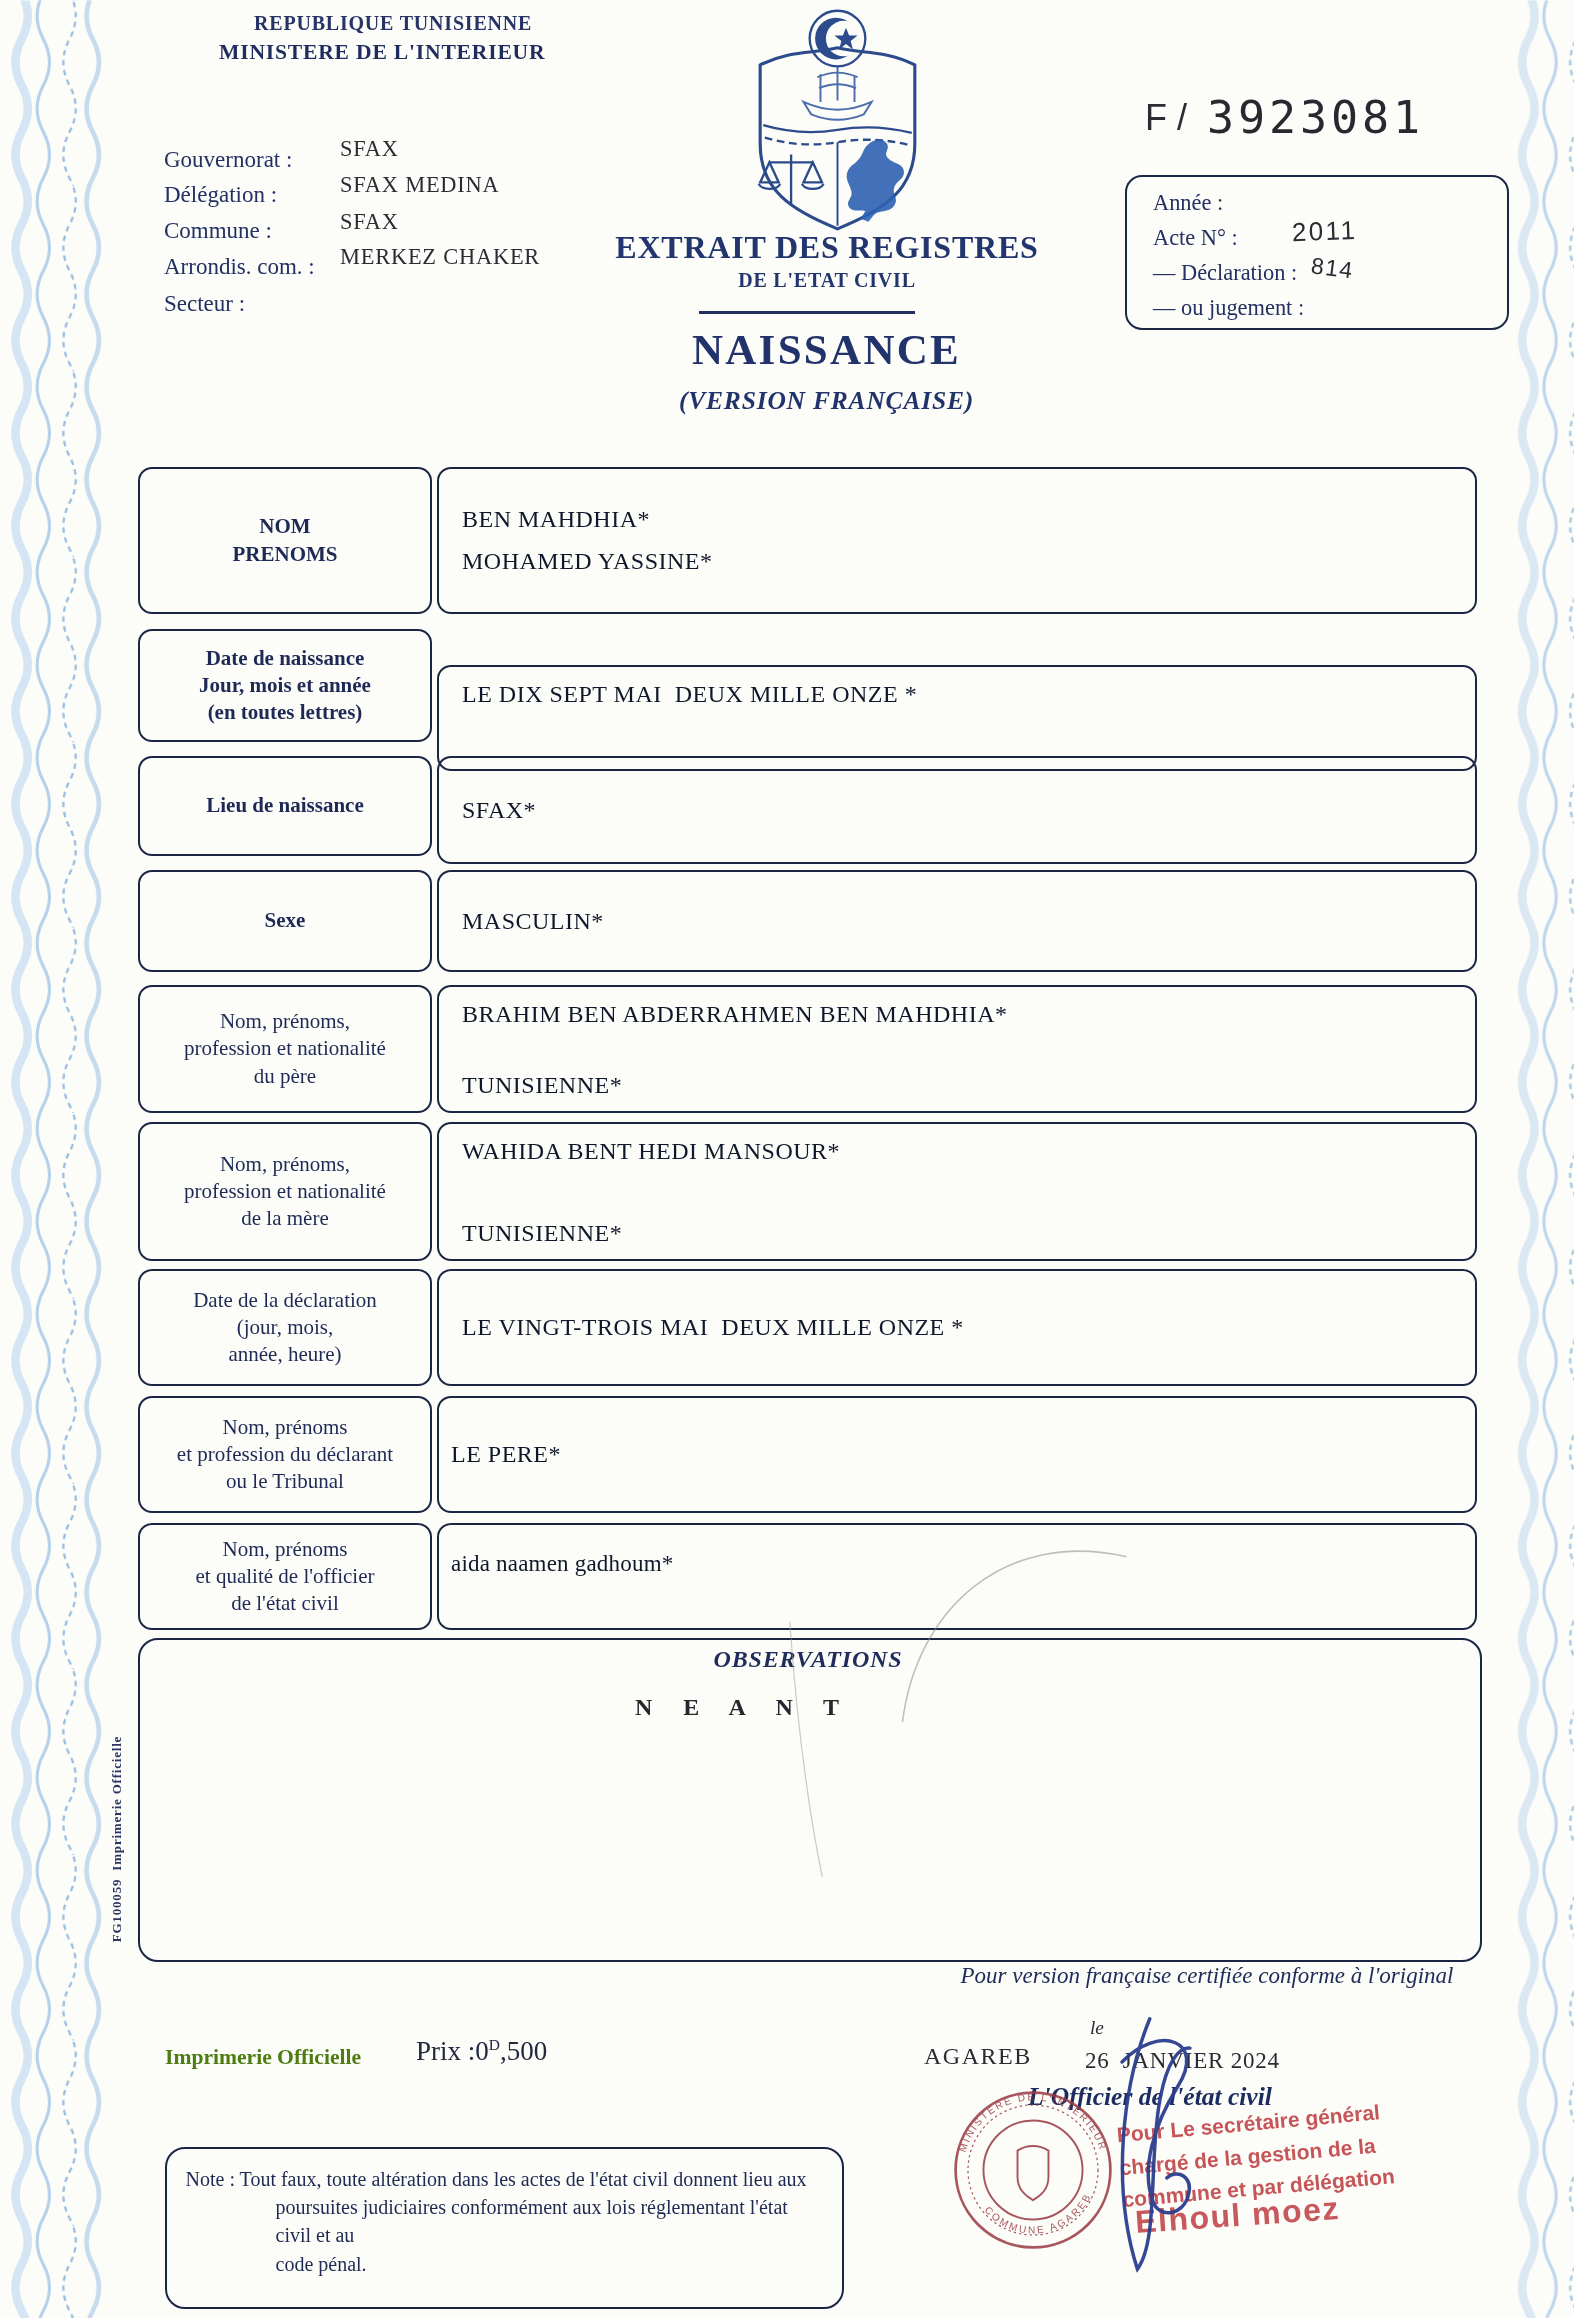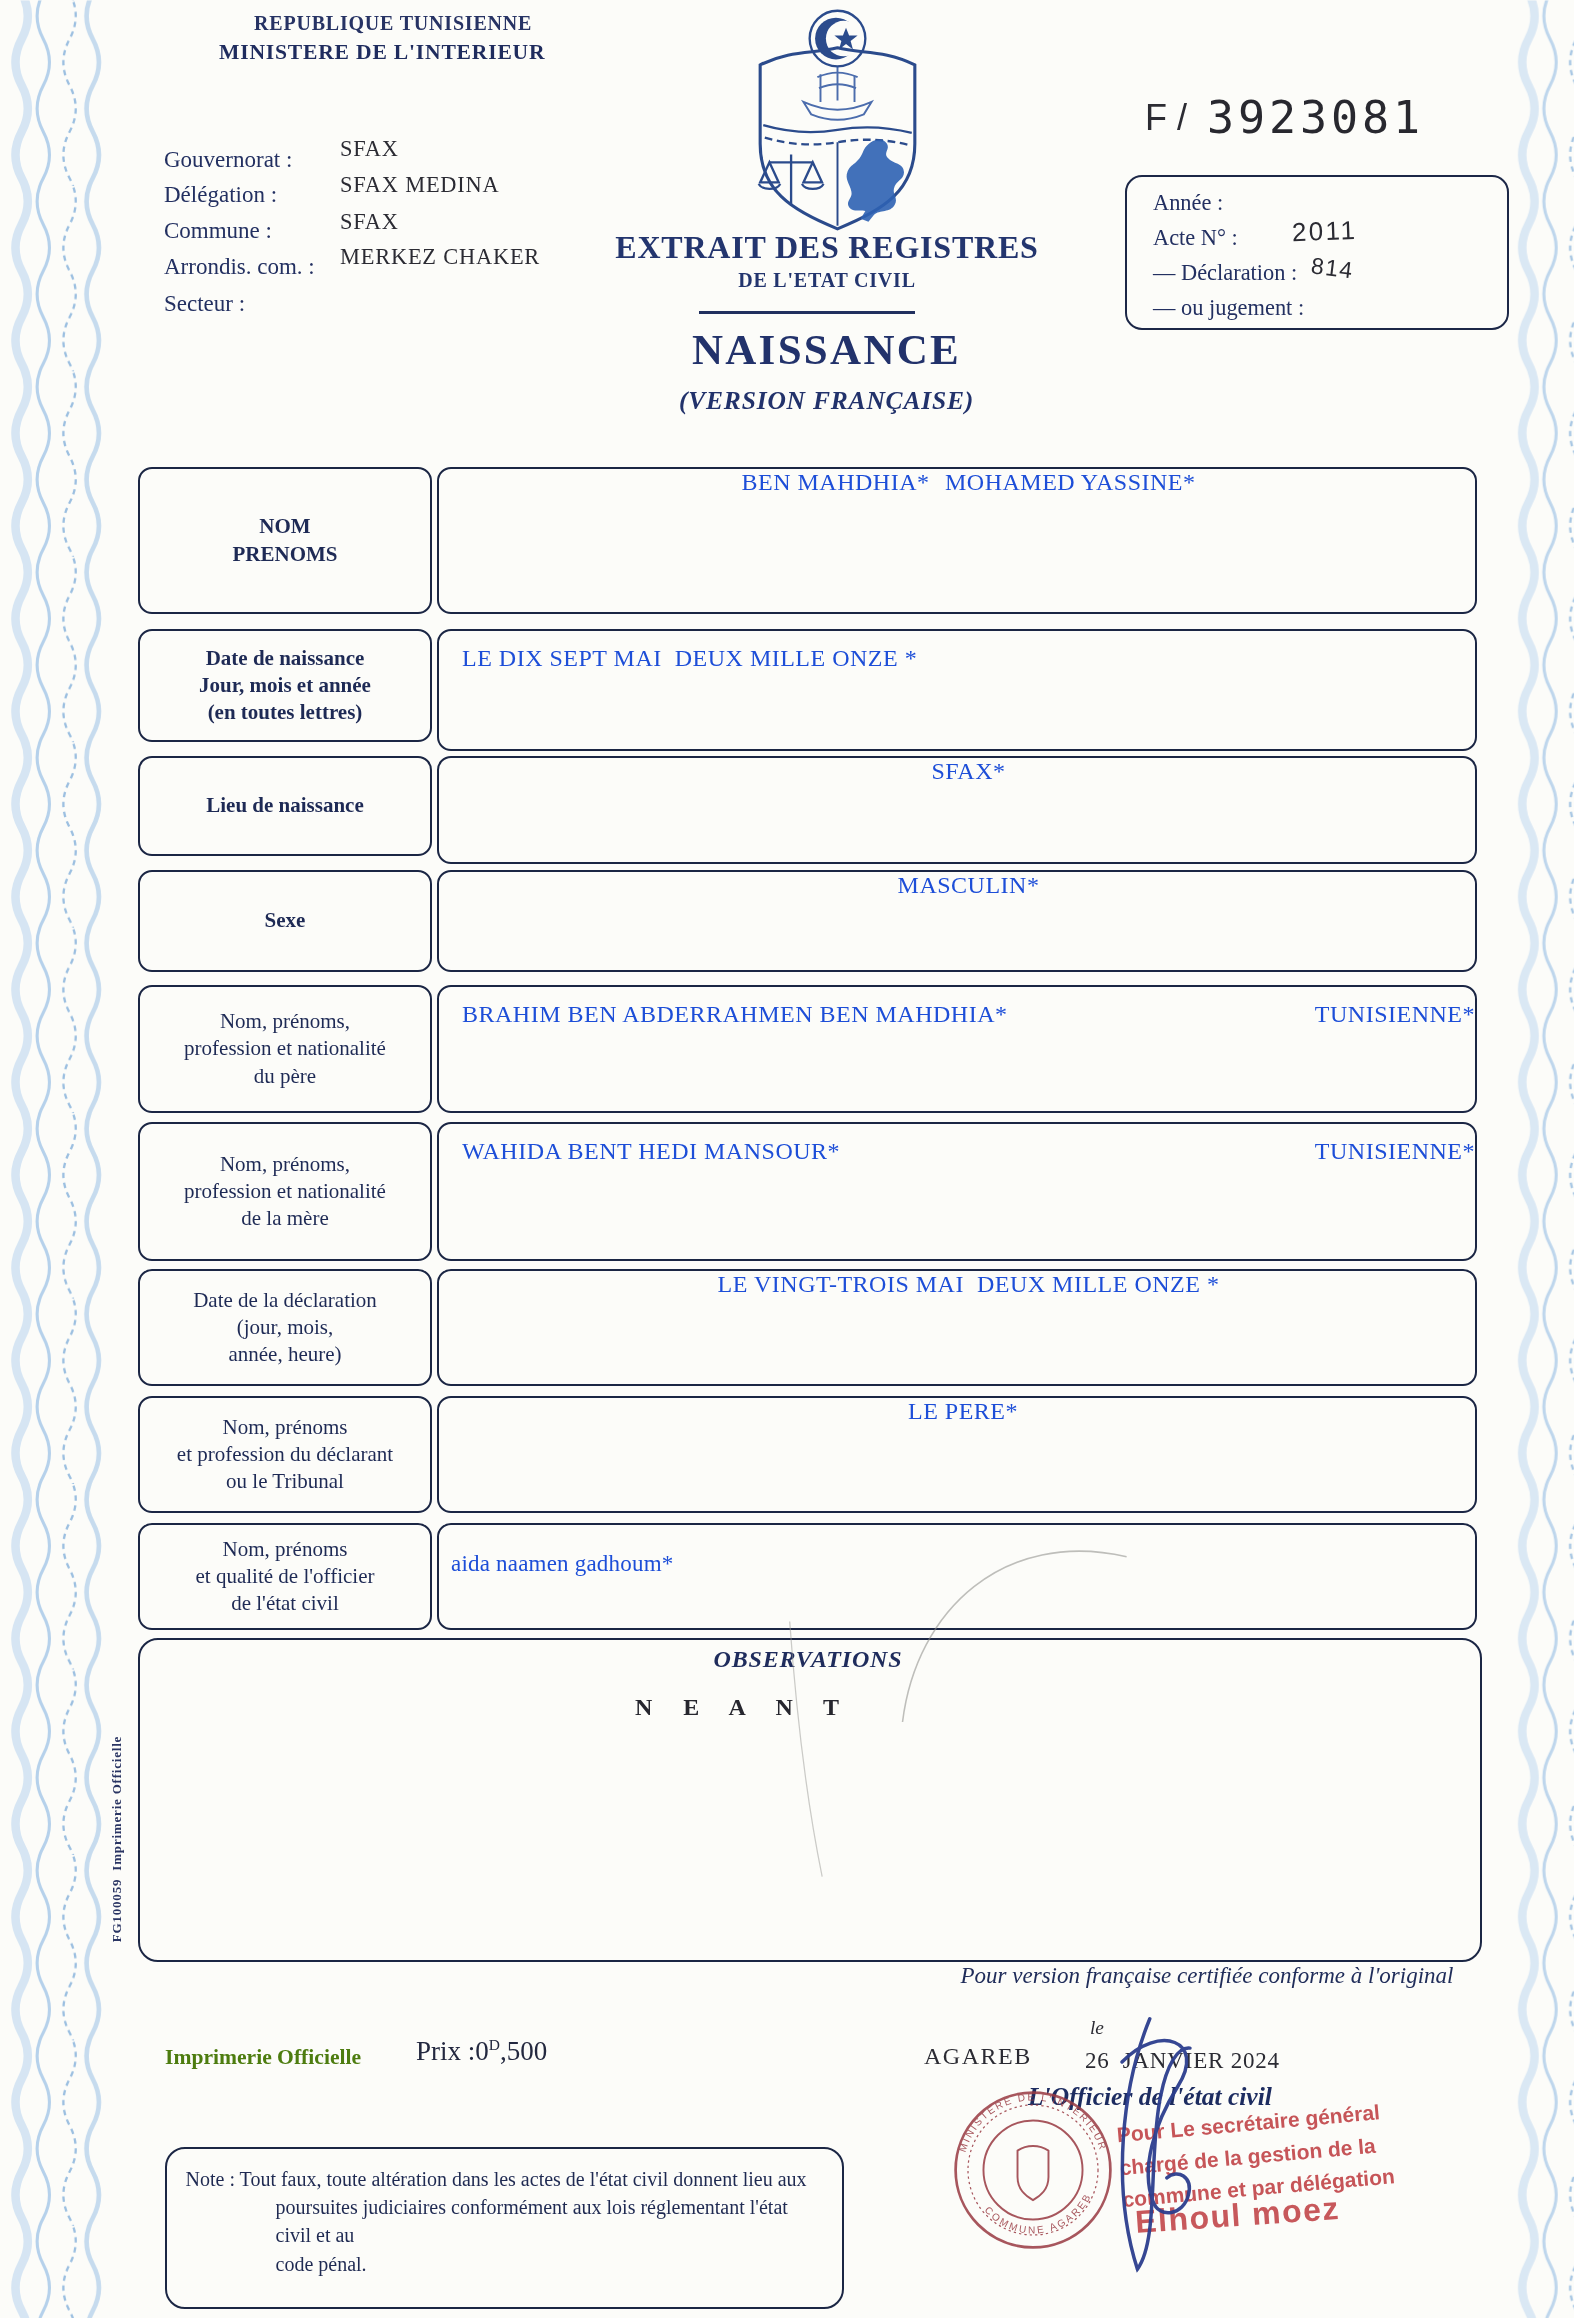--- a/index.html
+++ b/index.html
@@ -24,22 +24,22 @@
   .t-extrait{left:572px;top:229px;width:510px;text-align:center;font-size:32px;font-weight:bold;letter-spacing:0.8px;color:#23356e;}
   .t-etat{left:572px;top:269px;width:510px;text-align:center;font-size:20px;font-weight:600;letter-spacing:0.8px;color:#23356e;}
   .t-underline{left:699px;top:311px;width:216px;height:3.1px;background:#21305f;}
   .t-naissance{left:533px;top:325px;width:587px;text-align:center;font-size:43px;font-weight:bold;letter-spacing:2.3px;color:#22326b;}
   .t-version{left:533px;top:386px;width:587px;text-align:center;font-size:25.5px;font-weight:bold;font-style:italic;letter-spacing:0.8px;color:#22326b;}
   
   .cell{position:absolute;border:2.3px solid #1b2644;border-radius:14px;box-sizing:border-box;}
   .lab{left:138px;width:294px;display:flex;flex-direction:column;justify-content:center;align-items:center;
        text-align:right;color:#1e2a55;font-size:21px;line-height:1.3;padding:3.1px 7.7px;}
   .lab.b{font-weight:bold;}
-  .val{left:437px;width:1040px;display:flex;flex-direction:row;justify-content:center;
-       padding-left:23px;color:#1d4ed8;font-size:24px;letter-spacing:0.5px;white-space:pre;}
+  .val{left:437px;width:1040px;display:flex;flex-direction:column;justify-content:center;
+       padding-left:23px;color:#0f172a;font-size:24px;letter-spacing:0.5px;white-space:pre;}
   .val.top{justify-content:flex-start;padding-top:14px;}
   .val.split{justify-content:space-between;padding-top:14px;padding-bottom:12.4px;}
   .val.tight{padding-left:12px;}
   .val.handv{font-size:23px;letter-spacing:0.2px;justify-content:flex-start;padding-top:26px;}
   
   .obs-box{left:138px;top:1638px;width:1340px;height:320px;border:2.7px solid #1b2644;border-radius:20px;}
   .obs-title{left:138px;top:1646px;width:1340px;text-align:center;font-size:24px;font-weight:bold;font-style:italic;letter-spacing:0.8px;color:#1f2c5c;}
   .obs-neant{left:635px;top:1694px;font-size:24px;font-weight:600;letter-spacing:12.4px;color:#26262e;}
   
   .imprimerie{left:165px;top:2045px;font-size:21.6px;font-weight:600;color:#4d7c0f;}
@@ -148,21 +148,21 @@
   <div class="cell val" style="top:467px;height:147px;gap:15.5px">
     <span>BEN MAHDHIA*</span>
     <span>MOHAMED YASSINE*</span>
   </div>
 
   <div class="cell lab b" style="top:629px;height:113px">
     <span>Date de naissance</span>
     <span>Jour, mois et année</span>
     <span>(en toutes lettres)</span>
   </div>
-  <div class="cell val top" style="top:629px;height:122px">
+  <div class="cell val top" style="top:665px;height:106px">
     <span>LE DIX SEPT MAI  DEUX MILLE ONZE *</span>
   </div>
 
   <div class="cell lab b" style="top:756px;height:100px">
     <span>Lieu de naissance</span>
   </div>
   <div class="cell val" style="top:756px;height:108px">
     <span>SFAX*</span>
   </div>
 

